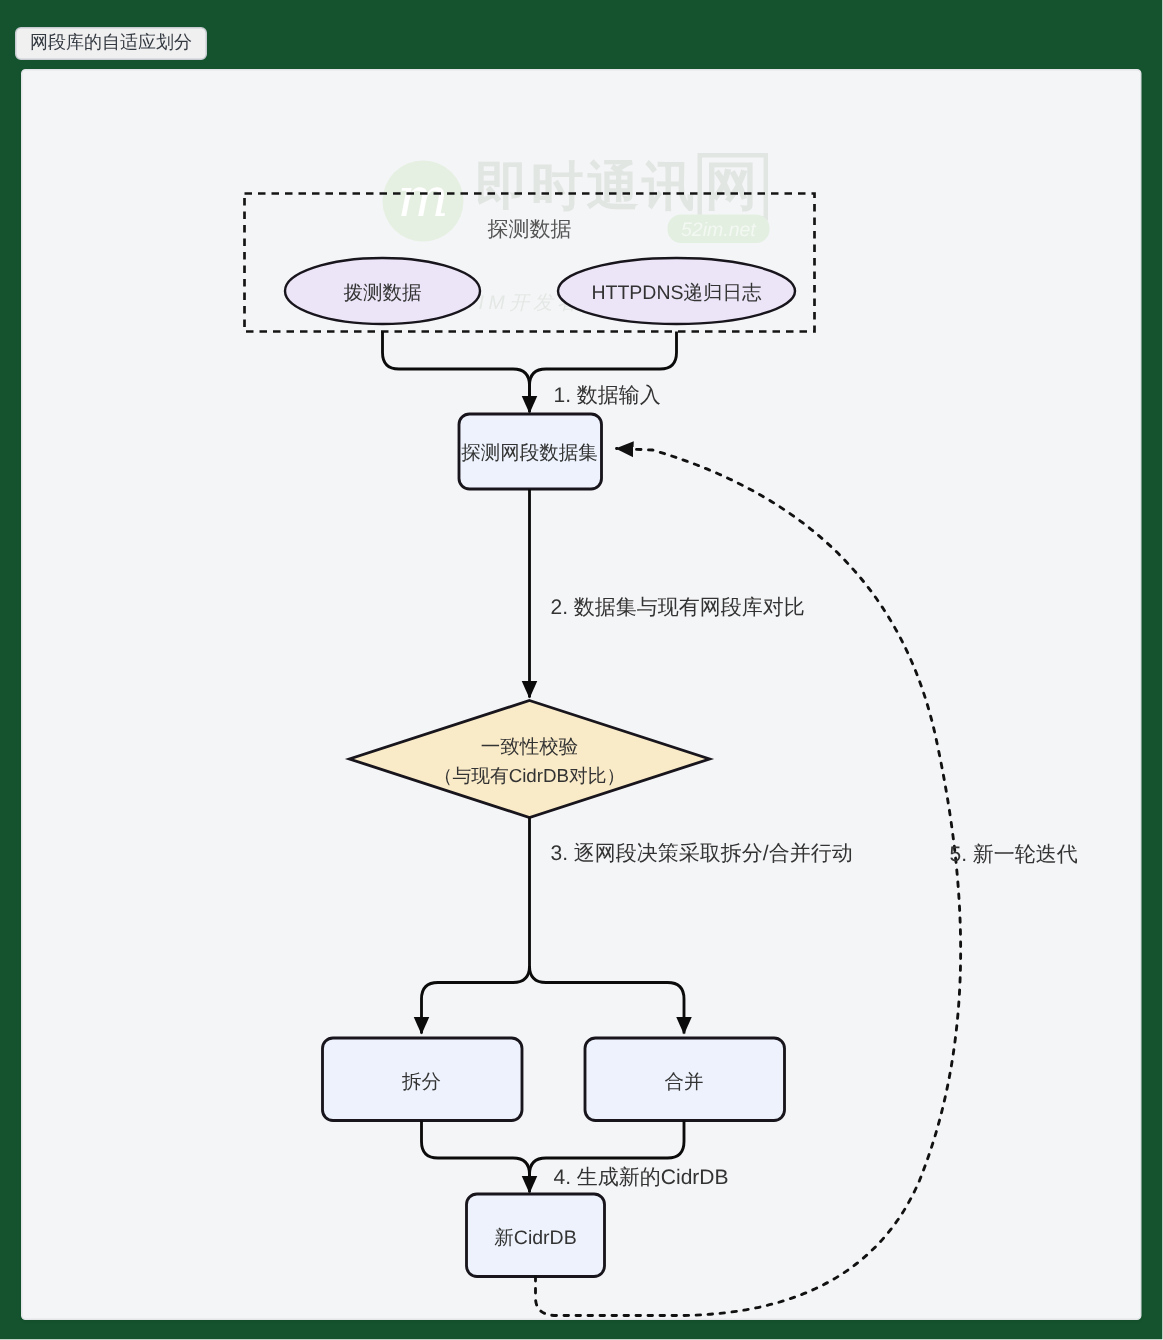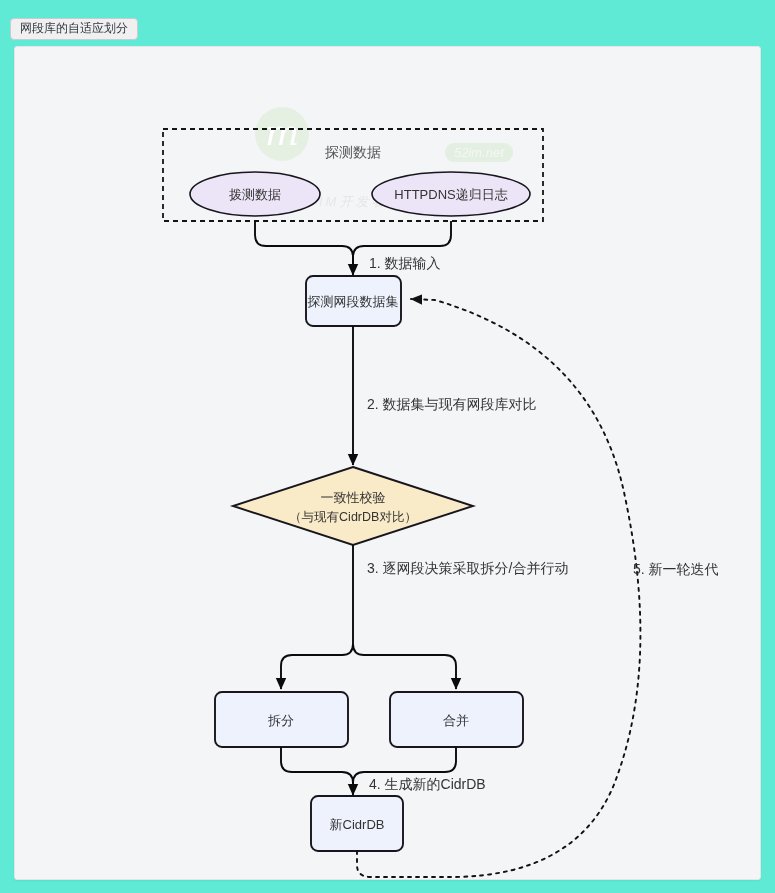--- a/index.html
+++ b/index.html
@@ -5,21 +5,21 @@
   html, body {
     margin: 0;
     padding: 0;
     background: #ffffff;
     font-family: "Liberation Sans", "DejaVu Sans", sans-serif;
   }
   #page {
     position: relative;
     width: 775px;
     height: 893px;
-    background: #5eead4;
+    background: #14532d;
     overflow: hidden;
   }
   
   .tab-bar {
     position: absolute;
     left: 10px;
     top: 18px;
     height: 20px;
   }
   .tab-pill {
@@ -180,20 +180,23 @@
   <div class="tab-bar">
     <span class="tab-pill">网段库的自适应划分</span>
   </div>
 
   <div class="panel">
 
     <div class="watermark">
       <div class="wm-logo">
         <span>m</span>
       </div>
+      <div class="wm-main">
+        <span>即时通讯</span><span class="boxed">网</span>
+      </div>
       <div class="wm-sub">IM开发者社区</div>
       <div class="wm-badge">52im.net</div>
     </div>
 
     <svg class="diagram" viewBox="0 0 745 832">
       <defs>
         <marker id="arrow" viewBox="0 0 10 10" refX="8.5" refY="5" markerWidth="7" markerHeight="7" orient="auto-start-reverse">
           <path d="M 0 1 L 9 5 L 0 9 z" fill="#0b0b0b"></path>
         </marker>
         <marker id="arrowd" viewBox="0 0 10 10" refX="8.5" refY="5" markerWidth="7" markerHeight="7" orient="auto-start-reverse">

